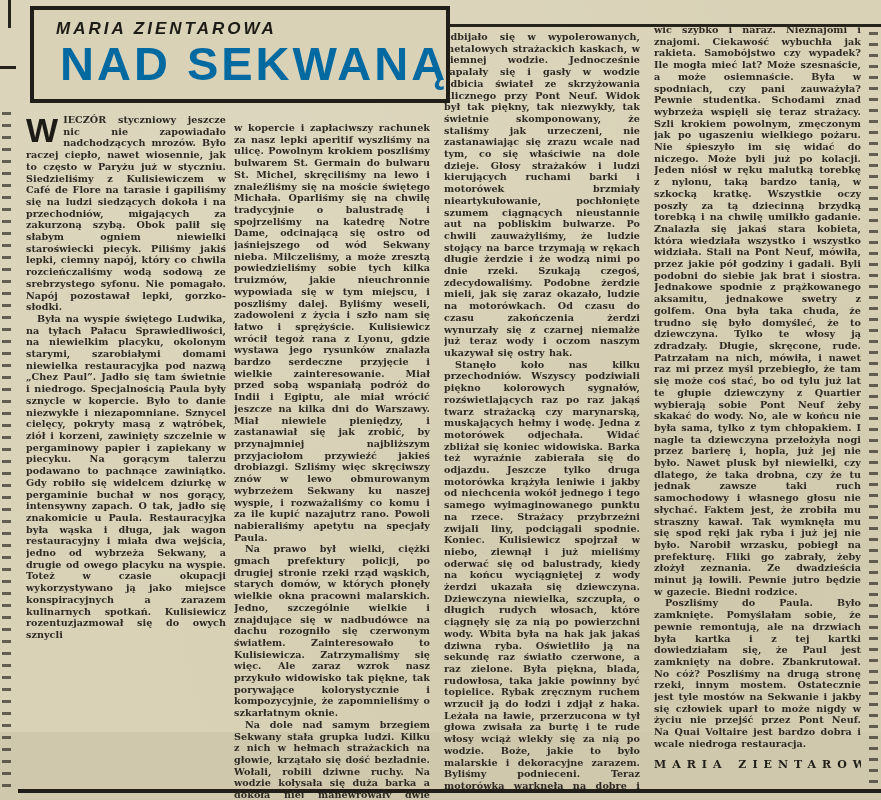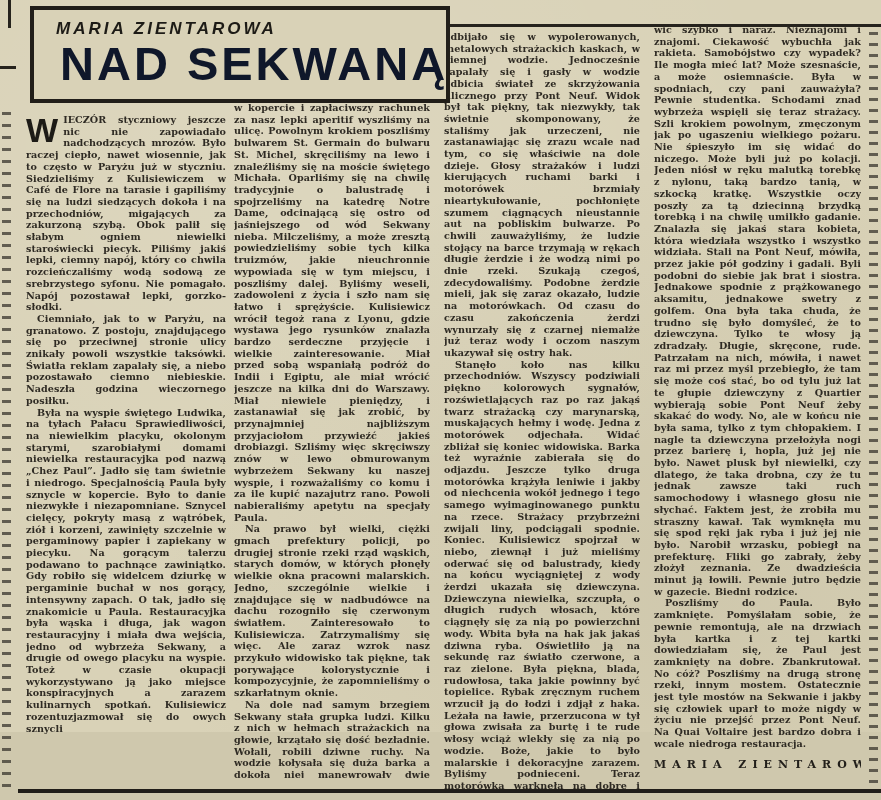--- a/index.html
+++ b/index.html
@@ -69,37 +69,37 @@
     letter-spacing: 3px;
     color: #1d1b16;
   }
   .title {
     margin: 1px 0 0 4px;
     font-family: "Liberation Sans", sans-serif;
     font-weight: 700;
     font-size: 47px;
     letter-spacing: 3px;
     line-height: 1.0;
-    color: #0f172a;
+    color: #0369a1;
     white-space: nowrap;
   }
   
   .col {
     position: absolute;
     overflow: hidden;
     text-align: justify;
     font-size: 9.6px;
     line-height: 11.7px;
     font-weight: 700;
     letter-spacing: 0.05px;
     word-spacing: 1px;
     color: #2e2a23;
   }
   .col1 { left: 26px;  top: 114px; width: 200px; height: 676px; }
-  .col2 { left: 234px; top: 102px; width: 196px; height: 676px; }
+  .col2 { left: 234px; top: 122px; width: 196px; height: 676px; }
   .col3 { left: 444px; top: 31px;  width: 196px; height: 758px; }
   .col4 { left: 654px; top: 24px;  width: 207px; height: 758px; }
   .p { margin: 0; }
   .p.indent { text-indent: 11px; }
   .dropcap {
     float: left;
     font-family: "Liberation Sans", sans-serif;
     font-weight: 700;
     font-size: 34px;
     line-height: 27px;
@@ -130,21 +130,20 @@
 
   <div class="title-box">
     <div class="author">MARIA ZIENTAROWA</div>
     <h1 class="title">NAD SEKWANĄ</h1>
   </div>
 
   <div class="col col1">
     <p class="p">
       <span class="dropcap">W</span><span>IECZÓR styczniowy jeszcze nic nie zapowiadało nadchodzących mrozów. Było raczej ciepło, nawet wiosennie, jak to często w Paryżu już w styczniu. Siedzieliśmy z Kulisiewiczem w Café de Flore na tarasie i gapiliśmy się na ludzi siedzących dokoła i na przechodniów, migających za zakurzoną szybą. Obok palił się słabym ogniem niewielki staroświecki piecyk. Piliśmy jakiś lepki, ciemny napój, który co chwila rozcieńczaliśmy wodą sodową ze srebrzystego syfonu. Nie pomagało. Napój pozostawał lepki, gorzko-słodki.</span>
     </p>
-    <p class="p indent">Ciemniało, jak to w Paryżu, na granatowo. Z postoju, znajdującego się po przeciwnej stronie ulicy znikały powoli wszystkie taksówki. Światła reklam zapalały się, a niebo pozostawało ciemno niebieskie. Nadeszła godzina wieczornego posiłku.</p>
     <p class="p indent">Była na wyspie świętego Ludwika, na tyłach Pałacu Sprawiedliwości, na niewielkim placyku, okolonym starymi, szarobiałymi domami niewielka restauracyjka pod nazwą „Chez Paul”. Jadło się tam świetnie i niedrogo. Specjalnością Paula były sznycle w kopercie. Było to danie niezwykłe i niezapomniane. Sznycel cielęcy, pokryty masą z wątróbek, ziół i korzeni, zawinięty szczelnie w pergaminowy papier i zapiekany w piecyku. Na gorącym talerzu podawano to pachnące zawiniątko. Gdy robiło się widelcem dziurkę w pergaminie buchał w nos gorący, intensywny zapach. O tak, jadło się znakomicie u Paula. Restauracyjka była wąska i długa, jak wagon restauracyjny i miała dwa wejścia, jedno od wybrzeża Sekwany, a drugie od owego placyku na wyspie. Toteż w czasie okupacji wykorzystywano ją jako miejsce konspiracyjnych a zarazem kulinarnych spotkań. Kulisiewicz rozentuzjazmował się do owych sznycli</p>
   </div>
 
   <div class="col col2">
     <p class="p">w kopercie i zapłaciwszy rachunek za nasz lepki aperitif wyszliśmy na ulicę. Powolnym krokiem poszliśmy bulwarem St. Germain do bulwaru St. Michel, skręciliśmy na lewo i znaleźliśmy się na moście świętego Michała. Oparliśmy się na chwilę tradycyjnie o balustradę i spojrzeliśmy na katedrę Notre Dame, odcinającą się ostro od jaśniejszego od wód Sekwany nieba. Milczeliśmy, a może zresztą powiedzieliśmy sobie tych kilka truizmów, jakie nieuchronnie wypowiada się w tym miejscu, i poszliśmy dalej. Byliśmy weseli, zadowoleni z życia i szło nam się łatwo i sprężyście. Kulisiewicz wrócił tegoż rana z Lyonu, gdzie wystawa jego rysunków znalazła bardzo serdeczne przyjęcie i wielkie zainteresowanie. Miał przed sobą wspaniałą podróż do Indii i Egiptu, ale miał wrócić jeszcze na kilka dni do Warszawy. Miał niewiele pieniędzy, i zastanawiał się jak zrobić, by przynajmniej najbliższym przyjaciołom przywieźć jakieś drobiazgi. Szliśmy więc skręciwszy znów w lewo obmurowanym wybrzeżem Sekwany ku naszej wyspie, i rozważaliśmy co komu i za ile kupić nazajutrz rano. Powoli nabieraliśmy apetytu na specjały Paula.</p>
     <p class="p indent">Na prawo był wielki, ciężki gmach prefektury policji, po drugiej stronie rzeki rząd wąskich, starych domów, w których płonęły wielkie okna pracowni malarskich. Jedno, szczególnie wielkie i znajdujące się w nadbudówce na dachu rozogniło się czerwonym światłem. Zainteresowało to Kulisiewicza. Zatrzymaliśmy się więc. Ale zaraz wzrok nasz przykuło widowisko tak piękne, tak porywające kolorystycznie i kompozycyjnie, że zapomnieliśmy o szkarłatnym oknie.</p>
     <p class="p indent">Na dole nad samym brzegiem Sekwany stała grupka ludzi. Kilku z nich w hełmach strażackich na głowie, krzątało się dość bezładnie. Wołali, robili dziwne ruchy. Na wodzie kołysała się duża barka a dokoła niej manewrowały dwie niewielkie motorówki. Motorówki sygnalizowały białym, zielonym i czerwonym światłem. Światło to</p>
   </div>
 
   <div class="col col3">

